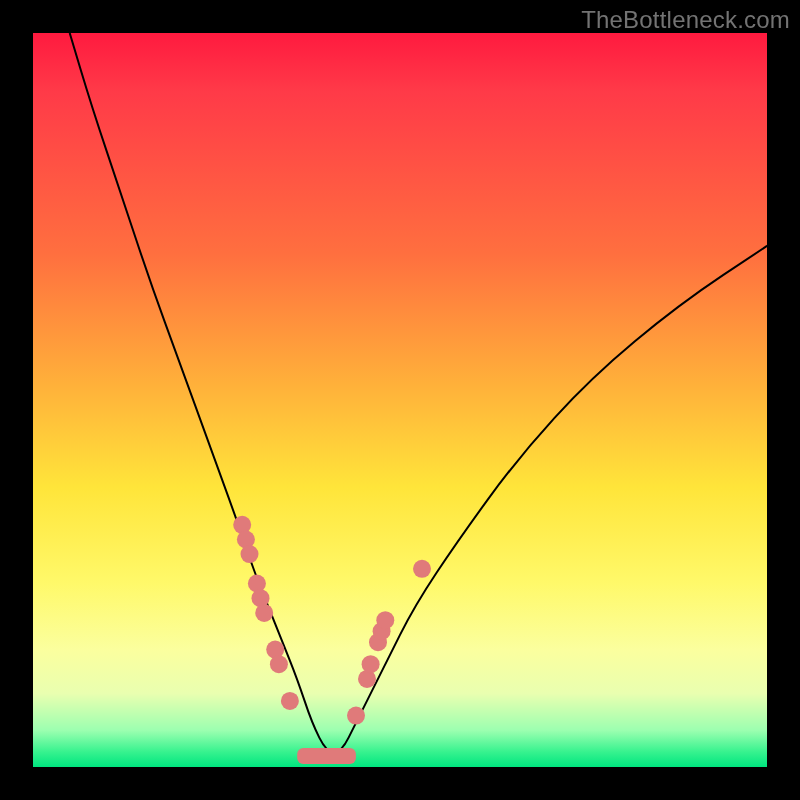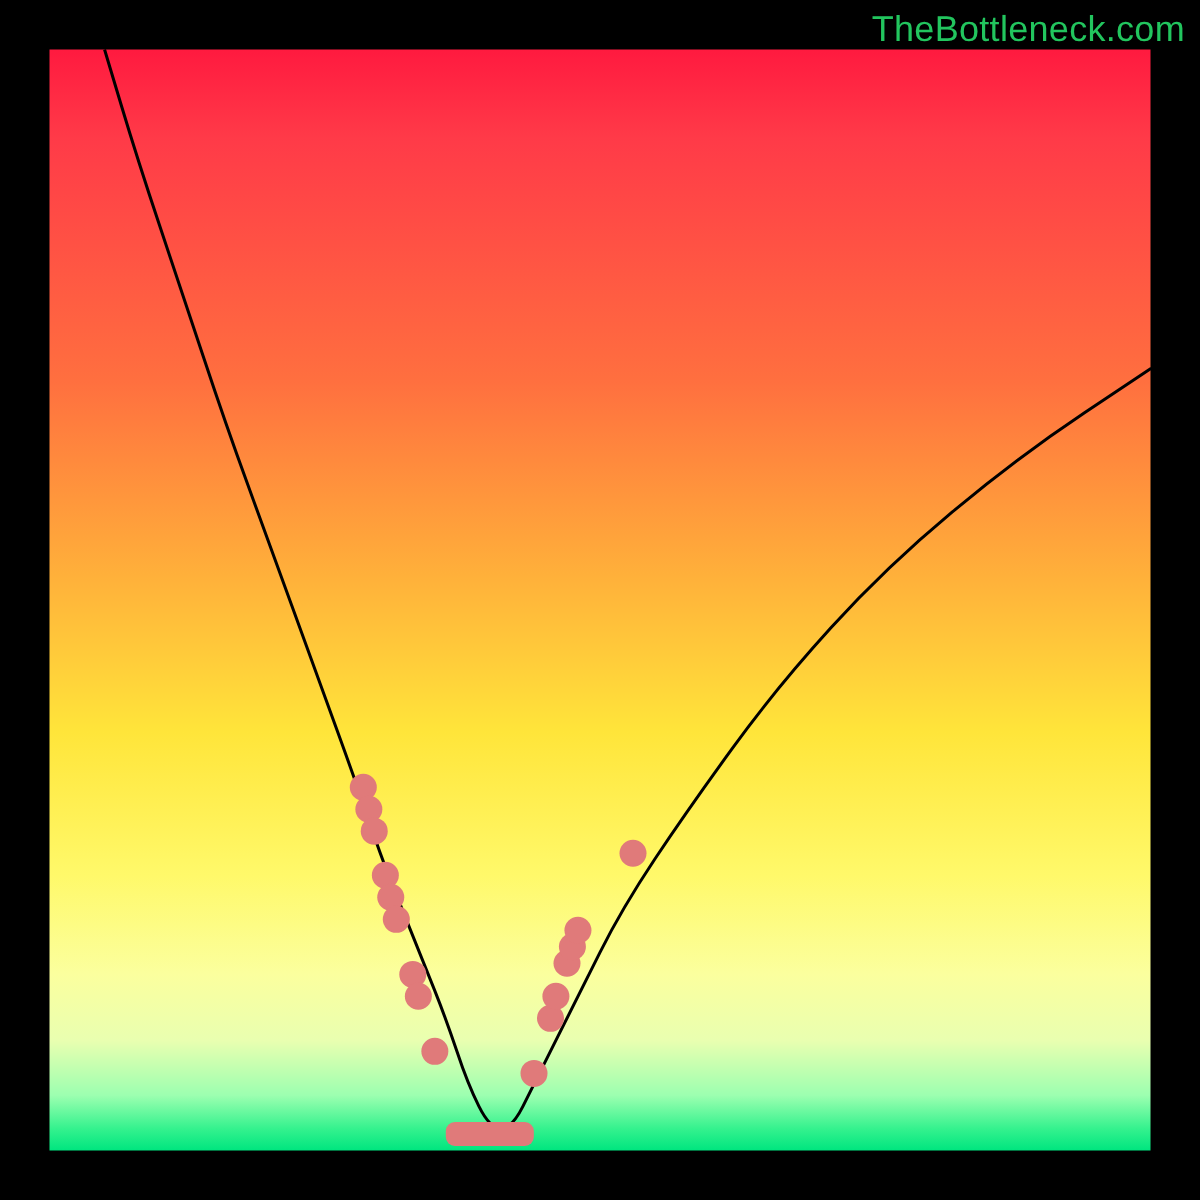--- a/index.html
+++ b/index.html
@@ -38,21 +38,21 @@
       #e9ffb0 90%,
       #9cffb0 95%,
       #35f28e 98%,
       #00e57f 100%
     );
   }
   .watermark {
     position: absolute;
     top: 6px;
     right: 10px;
-    color: #22c55e;
+    color: #737373;
     font-size: 24px;
     font-weight: 500;
     letter-spacing: 0.2px;
     user-select: none;
   }
   svg.curve {
     position: absolute;
     left: 0;
     top: 0;
     width: 734px;

